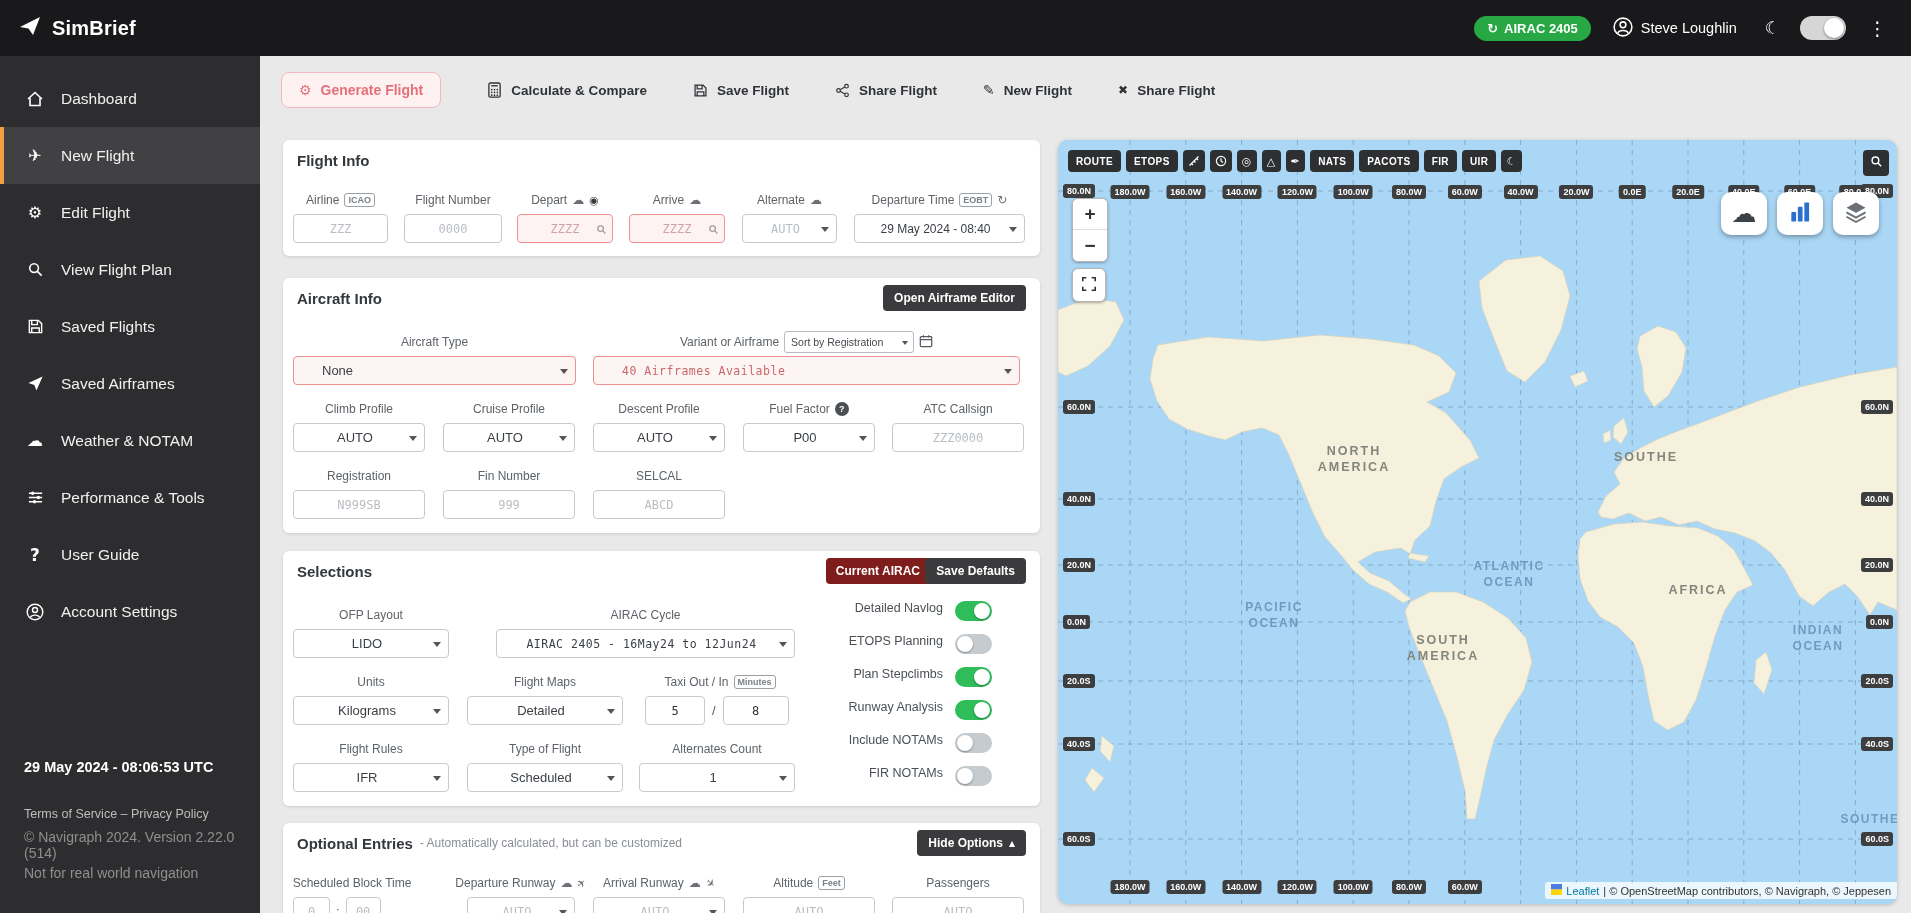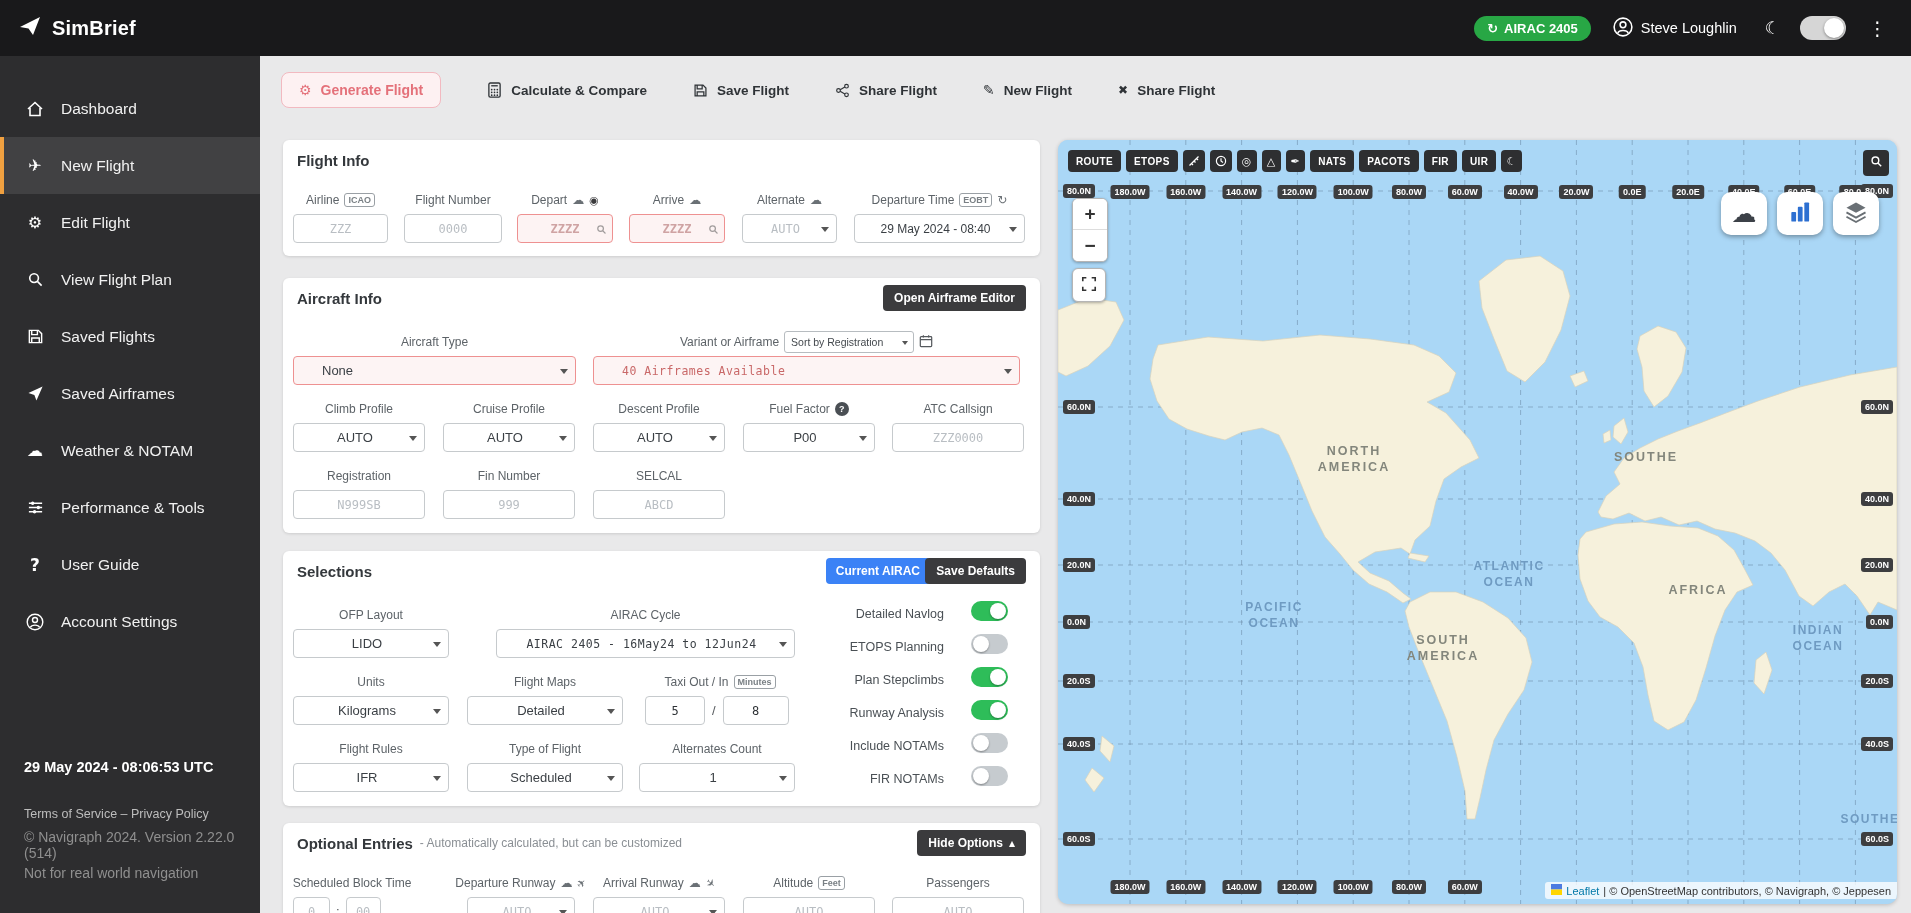--- a/index.html
+++ b/index.html
@@ -17,21 +17,21 @@
               border-radius:14px;padding:5px 13px;font-size:13px;font-weight:600;cursor:pointer;}
   .airac-pill .glyph{font-size:13px;}
   .user-chip{display:flex;align-items:center;gap:8px;color:#fff;font-size:14.5px;margin-left:22px;cursor:pointer;}
   .moon-btn{color:#fff;font-size:17px;margin-left:22px;background:none;border:none;cursor:pointer;}
   .switch{width:46px;height:24px;border-radius:12px;background:#d6d6d6;position:relative;margin-left:14px;cursor:pointer;}
   .switch::after{content:"";position:absolute;top:2px;left:24px;width:20px;height:20px;border-radius:50%;
                  background:#fff;box-shadow:0 1px 3px rgba(0,0,0,.4);}
   .dots{color:#fff;font-size:19px;margin-left:16px;cursor:pointer;background:none;border:none;}
 
   
-  .sidebar{position:absolute;top:56px;left:0;width:260px;bottom:0;background:#2d2d2f;z-index:20;padding-top:24px;box-sizing:border-box;}
+  .sidebar{position:absolute;top:56px;left:0;width:260px;bottom:0;background:#2d2d2f;z-index:20;padding-top:14px;box-sizing:border-box;}
   .side-item{height:57px;display:flex;align-items:center;gap:15px;padding-left:24px;color:#f1f1f1;
              font-size:15.5px;cursor:pointer;box-sizing:border-box;}
   .side-item.active{background:#414143;border-left:4px solid #f0a040;padding-left:20px;}
   .side-ico{width:22px;display:flex;justify-content:center;align-items:center;color:#fff;font-size:16px;}
   .side-ico svg{display:block;}
   .side-bottom{position:absolute;left:24px;right:12px;bottom:28px;}
   .side-clock{color:#fff;font-size:14.5px;font-weight:600;margin-bottom:32px;}
   .side-links{color:#bdbdbd;font-size:12.5px;margin-bottom:8px;}
   .side-links span{cursor:pointer;}
   .side-copy,.side-disc{color:#8f8f8f;font-size:14px;margin-bottom:4px;}
@@ -49,56 +49,56 @@
   .tb-ico{display:flex;align-items:center;color:#2f3337;}
 
   
   .card{position:absolute;left:23px;width:757px;background:#fff;border-radius:6px;
         box-shadow:0 1px 3px rgba(0,0,0,.12);box-sizing:border-box;}
   .card-h{position:absolute;top:0;left:0;right:0;height:40px;display:flex;align-items:center;padding:0 14px;}
   .card-t{font-size:15px;font-weight:700;color:#34383c;}
   .card-sub{font-size:12px;color:#8a8f94;margin-left:7px;font-weight:400;}
   .dk-btn{background:#3b3b3d;color:#fff;border:none;border-radius:4px;font-size:12px;font-weight:600;
           padding:6px 11px;cursor:pointer;font-family:inherit;display:flex;align-items:center;gap:6px;}
-  .grn-badge{background:#3b82f6;color:#fff;border-radius:4px;font-size:12px;font-weight:700;padding:6px 10px;}
+  .grn-badge{background:#7f1d1d;color:#fff;border-radius:4px;font-size:12px;font-weight:700;padding:6px 10px;}
 
   .fg{position:absolute;}
   .lbl{height:16px;display:flex;justify-content:center;align-items:center;gap:5px;margin-bottom:6px;
        font-size:12px;color:#5d6368;white-space:nowrap;}
   .mini-badge{border:1px solid #9aa0a5;color:#7a8085;border-radius:3px;font-size:9px;padding:0 3px;
               line-height:12px;font-weight:600;}
   .lbl-ico{color:#6a7075;font-size:12px;}
   .lbl-ico.dark{color:#3a3a3c;font-size:11px;}
   .q-badge{width:14px;height:14px;border-radius:50%;background:#4a4f54;color:#fff;font-size:9px;font-weight:700;
            display:flex;align-items:center;justify-content:center;}
 
   .inp,.sel{height:29px;border:1px solid #c6cacd;border-radius:4px;background:#fff;box-sizing:border-box;width:100%;}
   .inp{font-family:"DejaVu Sans Mono",monospace;font-size:12px;text-align:center;color:#333;padding:0 6px;}
   .inp::placeholder{color:#b9bec3;}
   .inp-wrap{position:relative;}
   .inp-wrap .mag{position:absolute;right:6px;top:7px;opacity:.55;}
-  .inp.red{border:1.5px solid #ee9191;background:#fdf3f3;font-weight:bold;}
+  .inp.red{border:1.5px solid #ee9191;background:#fdf3f3;}
   .inp.red::placeholder{color:#cfa3a3;}
   .sel{position:relative;display:flex;align-items:center;justify-content:center;font-size:13px;color:#3a3f44;
        cursor:pointer;padding:0 16px 0 8px;}
   .sel::after{content:"";position:absolute;right:7px;top:50%;margin-top:-2px;border:4px solid transparent;
               border-top:5px solid #555;}
   .sel.left{justify-content:flex-start;}
   .sel.red{border:1.5px solid #ee9191;background:#fdf4f4;padding-left:28px;}
   .sel.mono span{font-family:"DejaVu Sans Mono",monospace;font-size:11.5px;letter-spacing:.5px;}
   .sel.redtext span{color:#c96868;}
   .mini-sel{position:relative;display:inline-flex;align-items:center;height:20px;border:1px solid #b7bcc0;
             border-radius:3px;background:#fff;font-size:10.5px;color:#44494e;padding:0 16px 0 6px;width:106px;
             box-sizing:content-box;cursor:pointer;}
   .mini-sel::after{content:"";position:absolute;right:5px;top:50%;margin-top:-1px;border:3.5px solid transparent;
               border-top:4.5px solid #555;}
   .sep-txt{font-size:13px;color:#55595d;align-self:center;}
 
   
-  .tg-row{position:absolute;right:32px;height:20px;display:flex;align-items:flex-end;gap:27px;}
+  .tg-row{position:absolute;right:48px;height:20px;display:flex;align-items:flex-start;gap:12px;}
   .tg-lbl{font-size:12.5px;color:#4a5055;white-space:nowrap;}
   .tg{width:37px;height:20px;border-radius:10px;background:#c6cbcf;position:relative;cursor:pointer;flex:0 0 auto;}
   .tg::after{content:"";position:absolute;top:2px;left:2px;width:16px;height:16px;border-radius:50%;background:#fff;
              box-shadow:0 1px 2px rgba(0,0,0,.35);}
   .tg.on{background:#2ebd59;}
   .tg.on::after{left:19px;}
 
   
   .map-panel{position:absolute;top:84px;left:798px;width:839px;height:764px;border-radius:10px;overflow:hidden;
              background:#aad7f6;box-shadow:0 1px 4px rgba(0,0,0,.2);}

